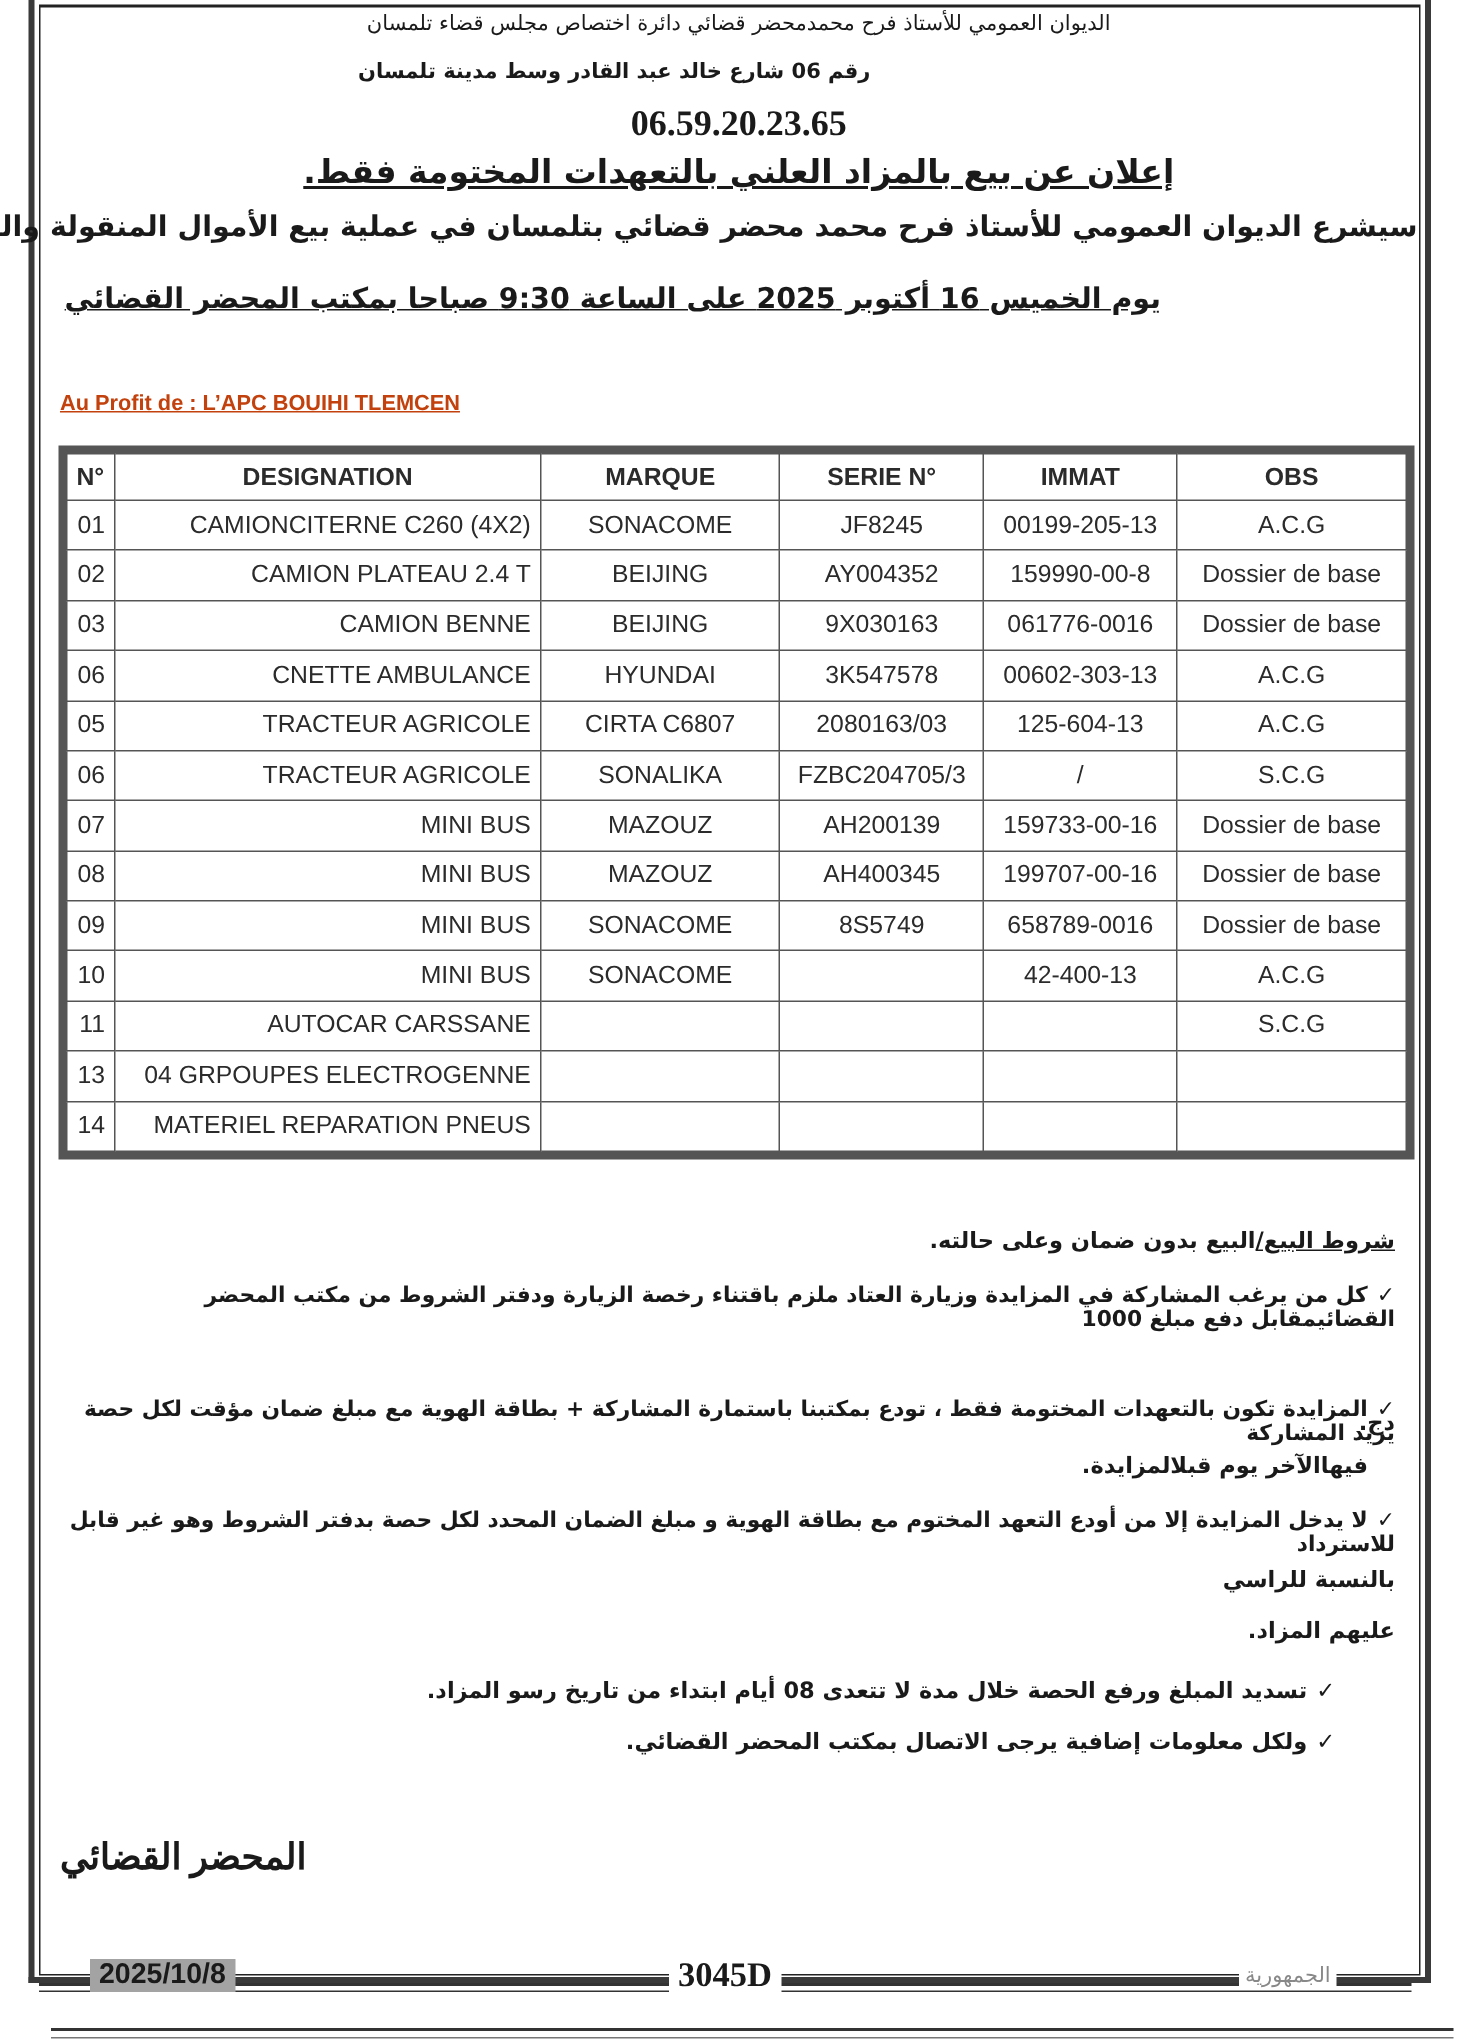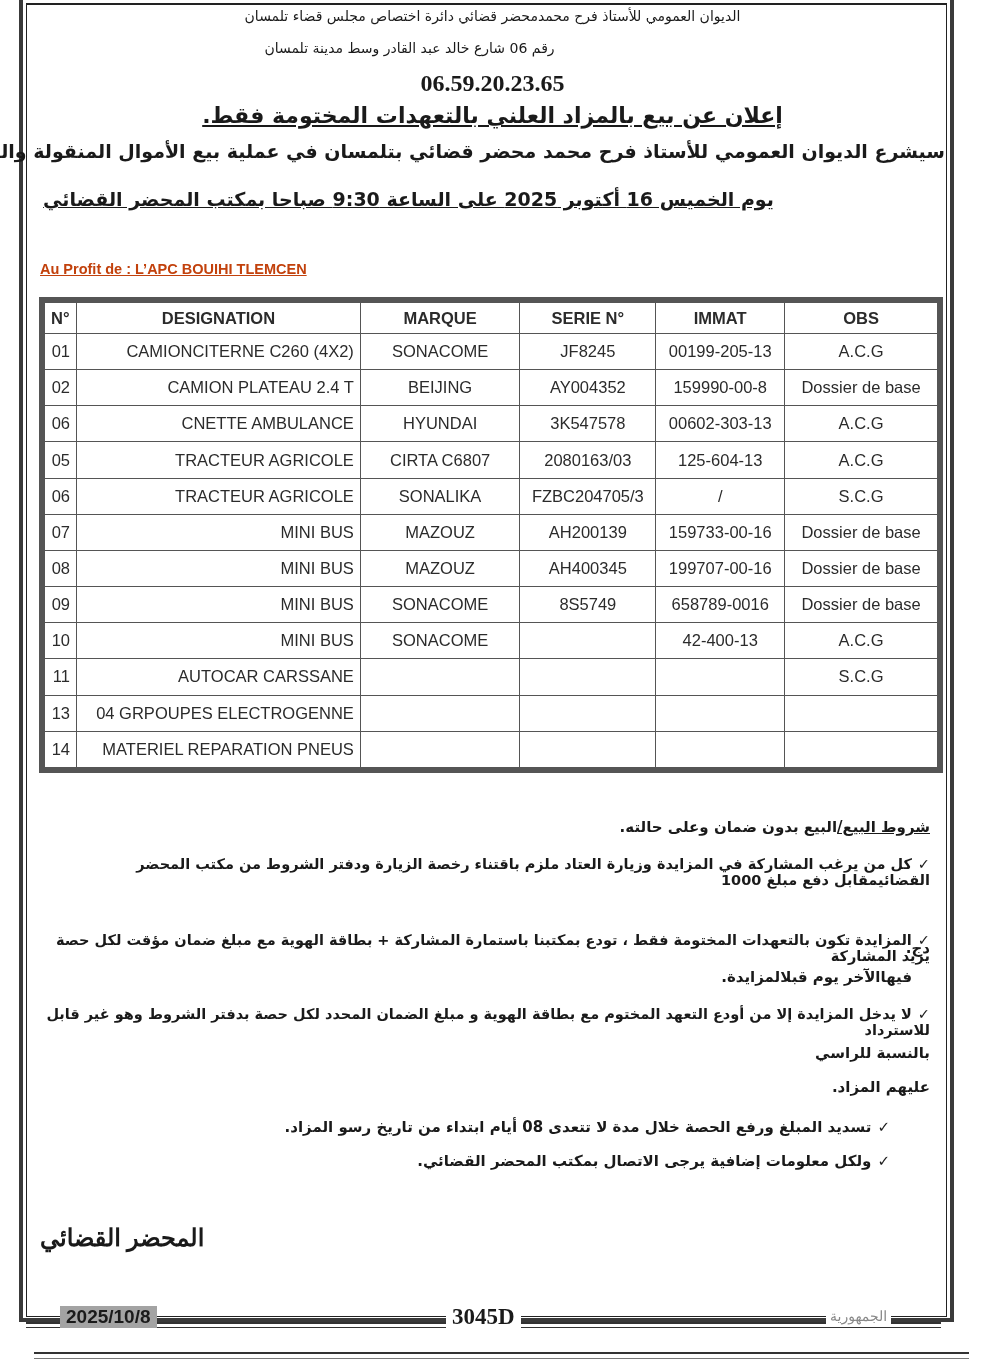--- a/index.html
+++ b/index.html
@@ -12,21 +12,21 @@
     box-sizing: border-box;
   }
   .frame-inner {
     position: absolute; left: 26px; top: 3px; width: 921px; height: 1314px;
     border: 1.5px solid #222; border-top: 2px solid #222; box-sizing: border-box;
   }
 
   .ar { direction: rtl; font-family: "DejaVu Sans", sans-serif; }
 
   .hdr1 { position: absolute; top: 8px; left: 0; width: 985px; font-size: 14px; text-align:center; }
-  .hdr2 { position: absolute; top: 40px; left: 0; width: 819px; font-size: 14px; text-align:center; }
+  .hdr2 { position: absolute; top: 40px; left: 0; width: 819px; font-size: 14px; text-align:center;font-weight:bold; }
   .phone { position: absolute; top: 70px; left: 0; width: 985px; text-align: center;
            font-family: "Liberation Serif", serif; font-weight: bold; font-size: 24px; }
   .title { position: absolute; top: 103px; left: 0; width: 985px; text-align: center;
            font-weight: bold; font-size: 22px; text-decoration: underline; }
   .intro { position: absolute; top: 140px; left: 40px; width: 905px; text-align: right;
            font-weight: bold; font-size: 19px; white-space: nowrap; }
   .when { position: absolute; top: 188px; left: 0; width: 817px; text-align: center;
           font-weight: bold; font-size: 19px; text-decoration: underline; }
 
   .profit { position: absolute; top: 261px; left: 40px;
@@ -113,20 +113,28 @@
         </tr>
         <tr>
           <td class="l">02</td>
           <td class="l">CAMION PLATEAU 2.4 T</td>
           <td class="c">BEIJING</td>
           <td class="c">AY004352</td>
           <td class="c">159990-00-8</td>
           <td class="c">Dossier de base</td>
         </tr>
         <tr>
+          <td class="l">03</td>
+          <td class="l">CAMION BENNE</td>
+          <td class="c">BEIJING</td>
+          <td class="c">9X030163</td>
+          <td class="c">061776-0016</td>
+          <td class="c">Dossier de base</td>
+        </tr>
+        <tr>
           <td class="l">06</td>
           <td class="l">CNETTE AMBULANCE</td>
           <td class="c">HYUNDAI</td>
           <td class="c">3K547578</td>
           <td class="c">00602-303-13</td>
           <td class="c">A.C.G</td>
         </tr>
         <tr>
           <td class="l">05</td>
           <td class="l">TRACTEUR AGRICOLE</td>

